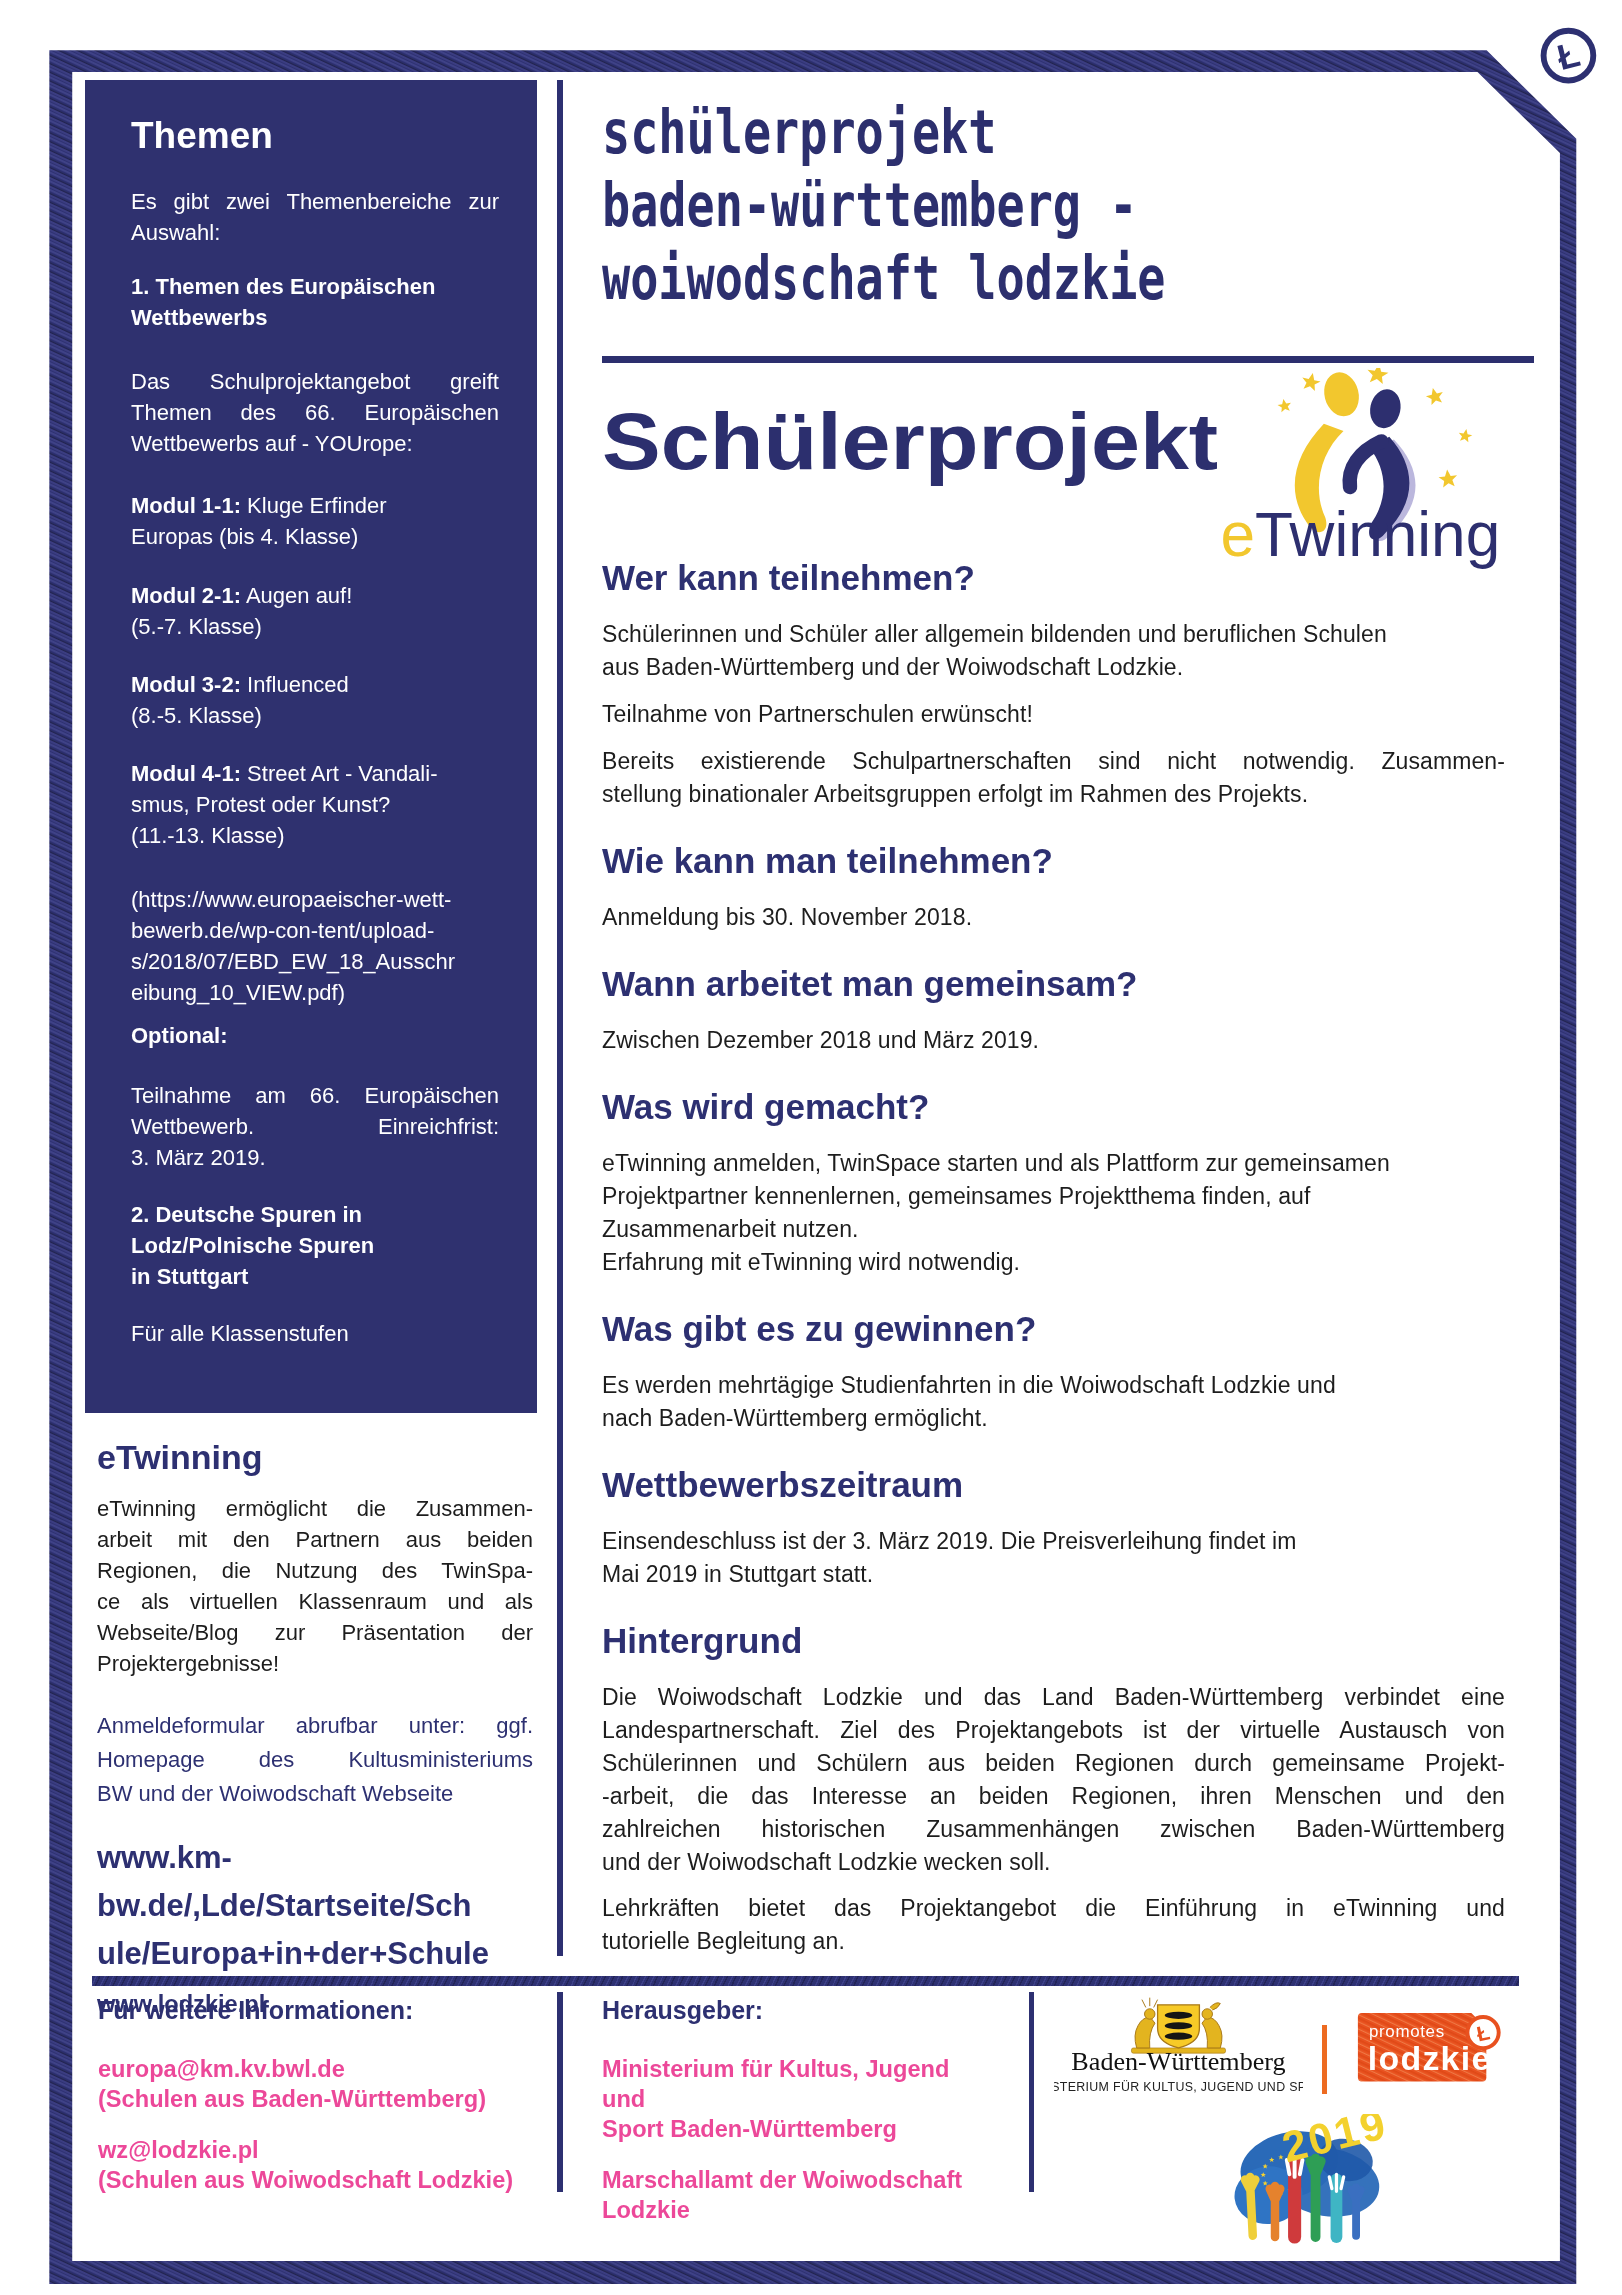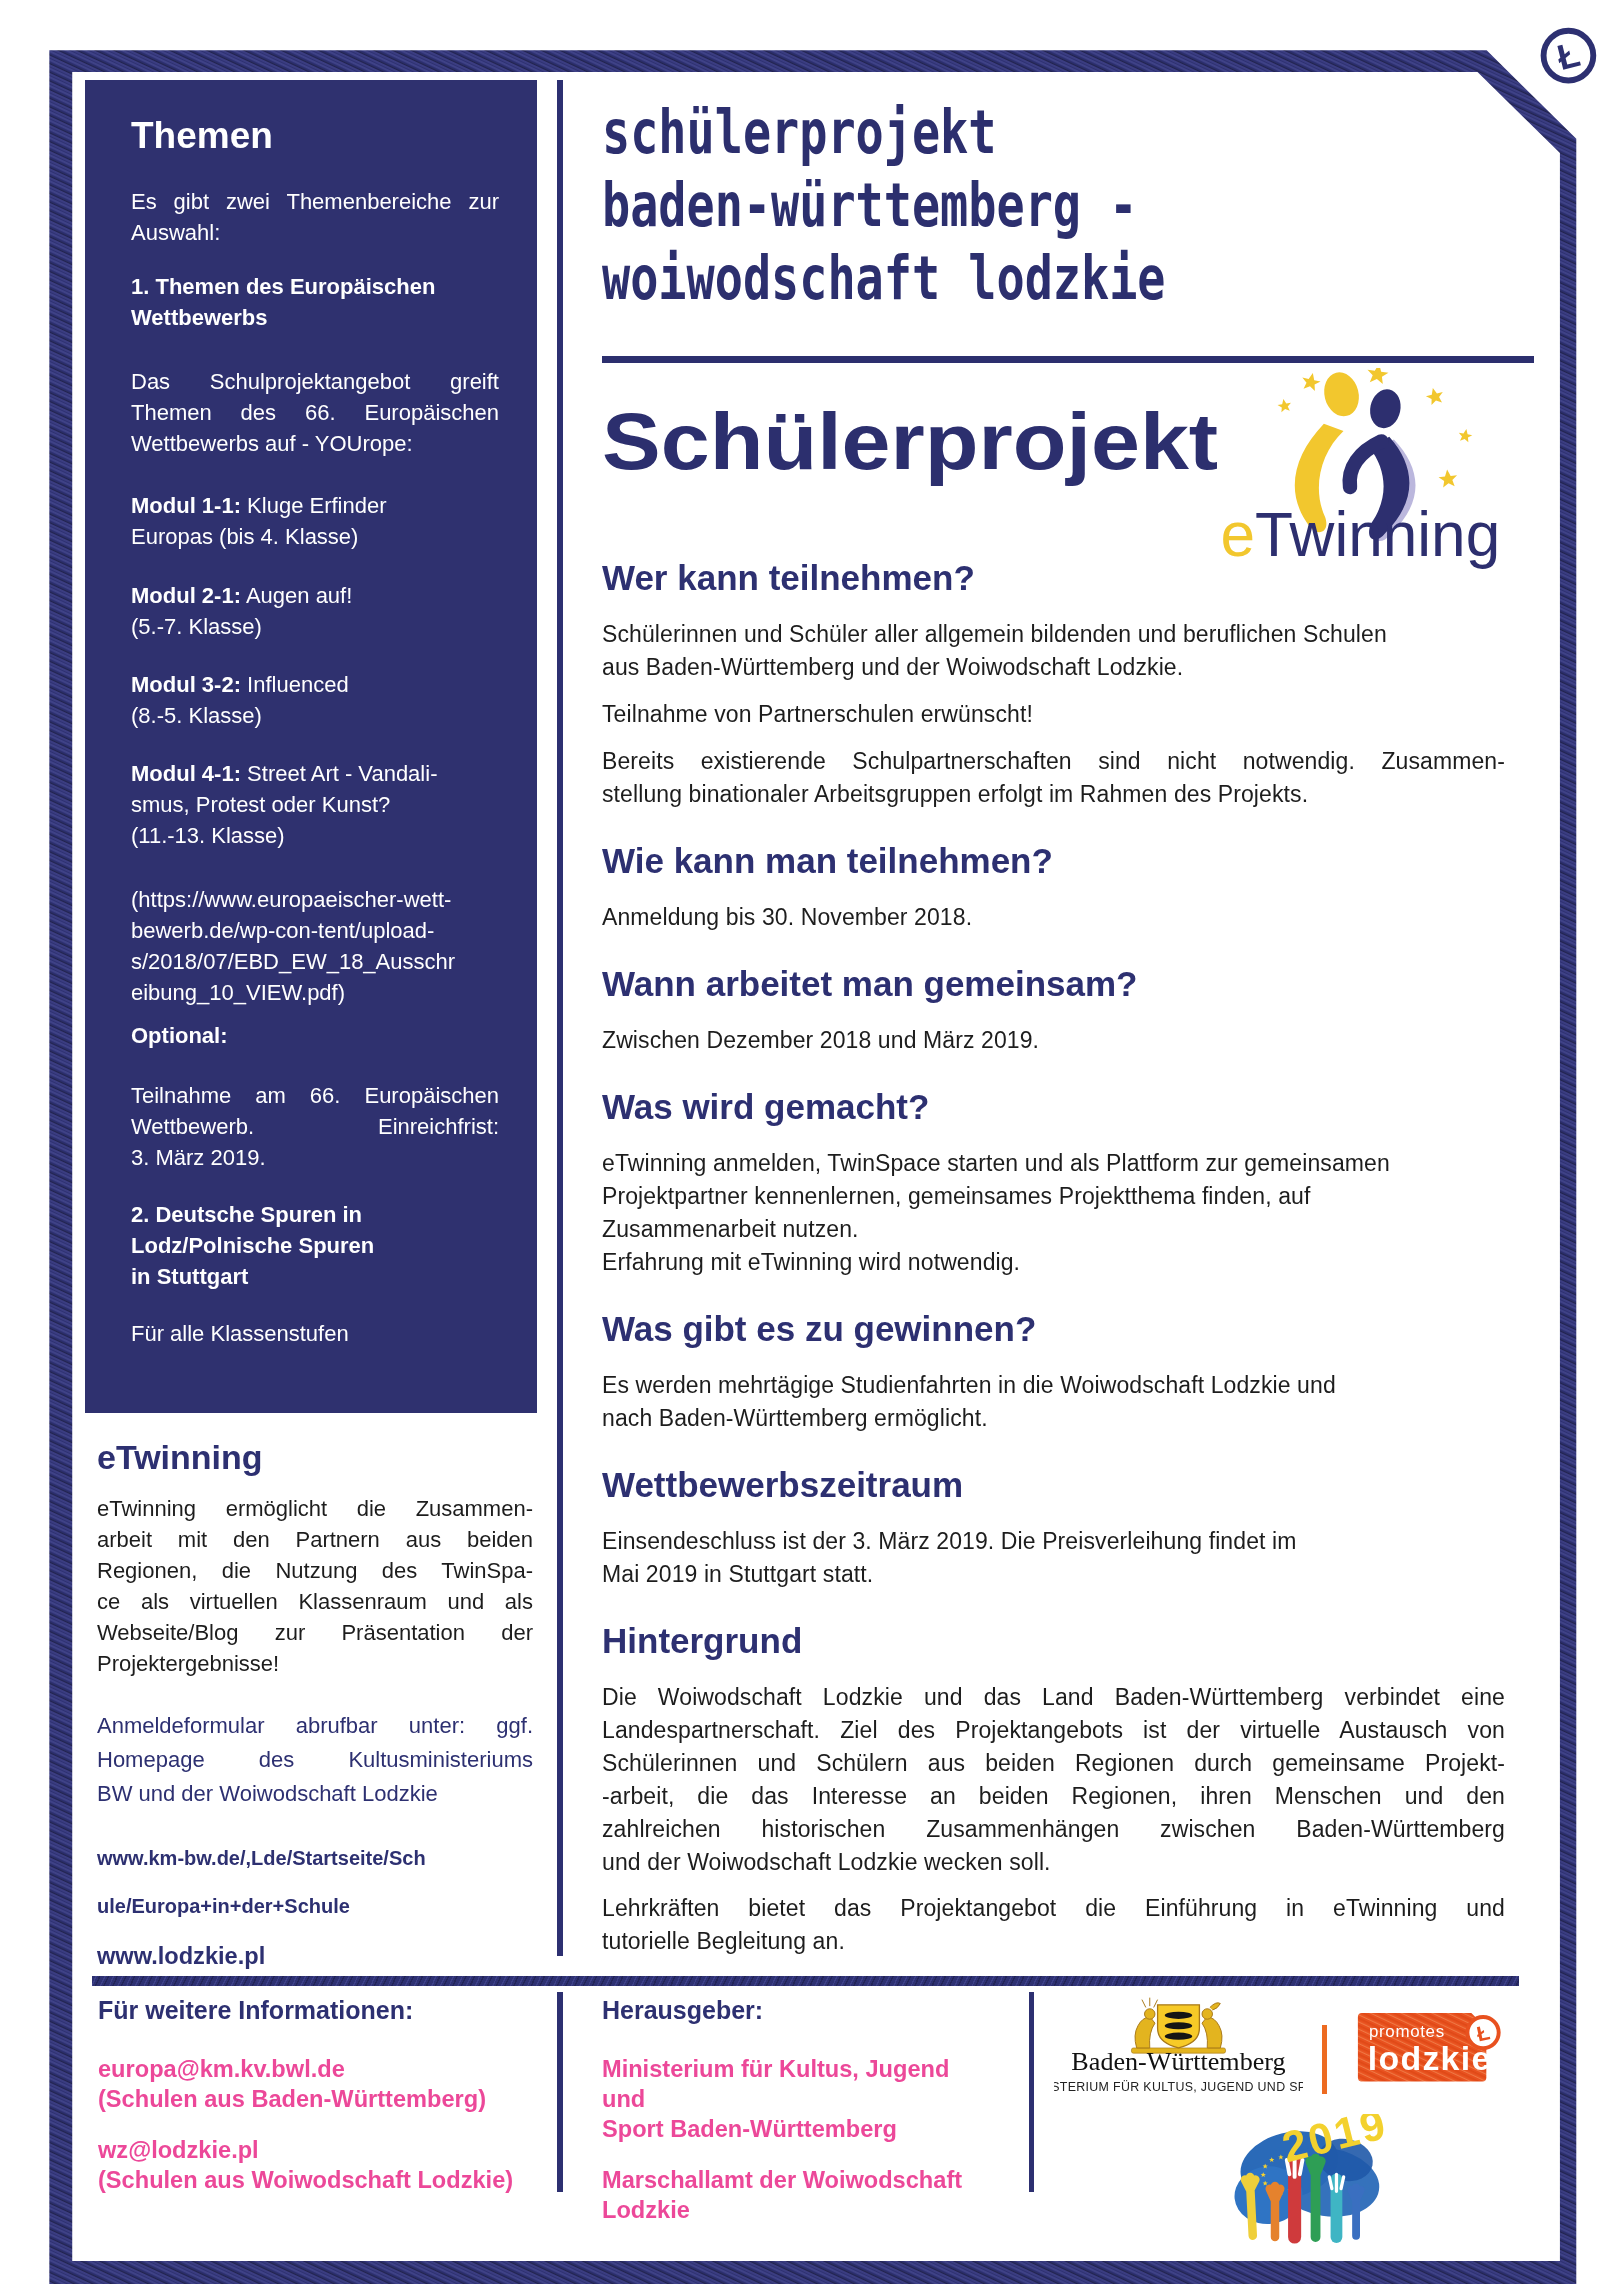--- a/index.html
+++ b/index.html
@@ -14,21 +14,21 @@
   .themen-title{font-size:37px;line-height:43px;font-weight:bold;margin:0 0 29px 0;}
   .sb-p{font-size:22px;line-height:31px;margin:0;}
   .sb-b{font-weight:bold;}
   .jl > div{text-align:justify;text-align-last:justify;}
   .jl > div:last-child{text-align-last:left;}
 
   .etw-info{position:absolute;left:97px;top:1413px;width:436px;}
   .etw-title{font-size:34px;line-height:39px;font-weight:bold;color:#2d3071;margin:25px 0 15.7px 0;}
   .etw-body{font-size:22px;line-height:31px;color:#1d1d1d;margin:0;}
   .etw-reg{font-size:22px;line-height:34px;color:#2d3071;margin:30px 0 0 0;}
-  .etw-links{font-size:20px;line-height:48px;font-weight:bold;color:#2d3071;margin:23.6px 0 0 0;}
+  .etw-links{font-size:31px;line-height:48px;font-weight:bold;color:#2d3071;margin:23.6px 0 0 0;}
   .etw-link2{font-size:23.6px;line-height:48px;font-weight:bold;color:#2d3071;margin:1.3px 0 0 0;}
 
   
   .col-divider{position:absolute;left:557px;top:80px;width:5.9px;height:1876px;background:#2d3071;}
 
   
   .main{position:absolute;left:602px;top:98px;width:932px;}
   .disp > div{height:73px;line-height:68px;font-family:"DejaVu Sans Mono",monospace;
               font-weight:bold;font-size:60px;color:#2c2f6e;transform:scaleX(0.78);
               transform-origin:0 100%;white-space:nowrap;}
@@ -120,21 +120,21 @@
         <div>eTwinning ermöglicht die Zusammen-</div>
         <div>arbeit mit den Partnern aus beiden</div>
         <div>Regionen, die Nutzung des TwinSpa-</div>
         <div>ce als virtuellen Klassenraum und als</div>
         <div>Webseite/Blog zur Präsentation der</div>
         <div>Projektergebnisse!</div>
       </div>
     <div class="etw-reg jl">
         <div>Anmeldeformular abrufbar unter: ggf.</div>
         <div>Homepage des Kultusministeriums</div>
-        <div>BW und der Woiwodschaft Lodzkie</div>
+        <div>BW und der Woiwodschaft Webseite</div>
       </div>
     <div class="etw-links">
         <div>www.km-bw.de/,Lde/Startseite/Sch</div>
         <div>ule/Europa+in+der+Schule</div>
       </div>
     <div class="etw-link2">www.lodzkie.pl</div>
   </section>
 
   <div class="col-divider"></div>
 

